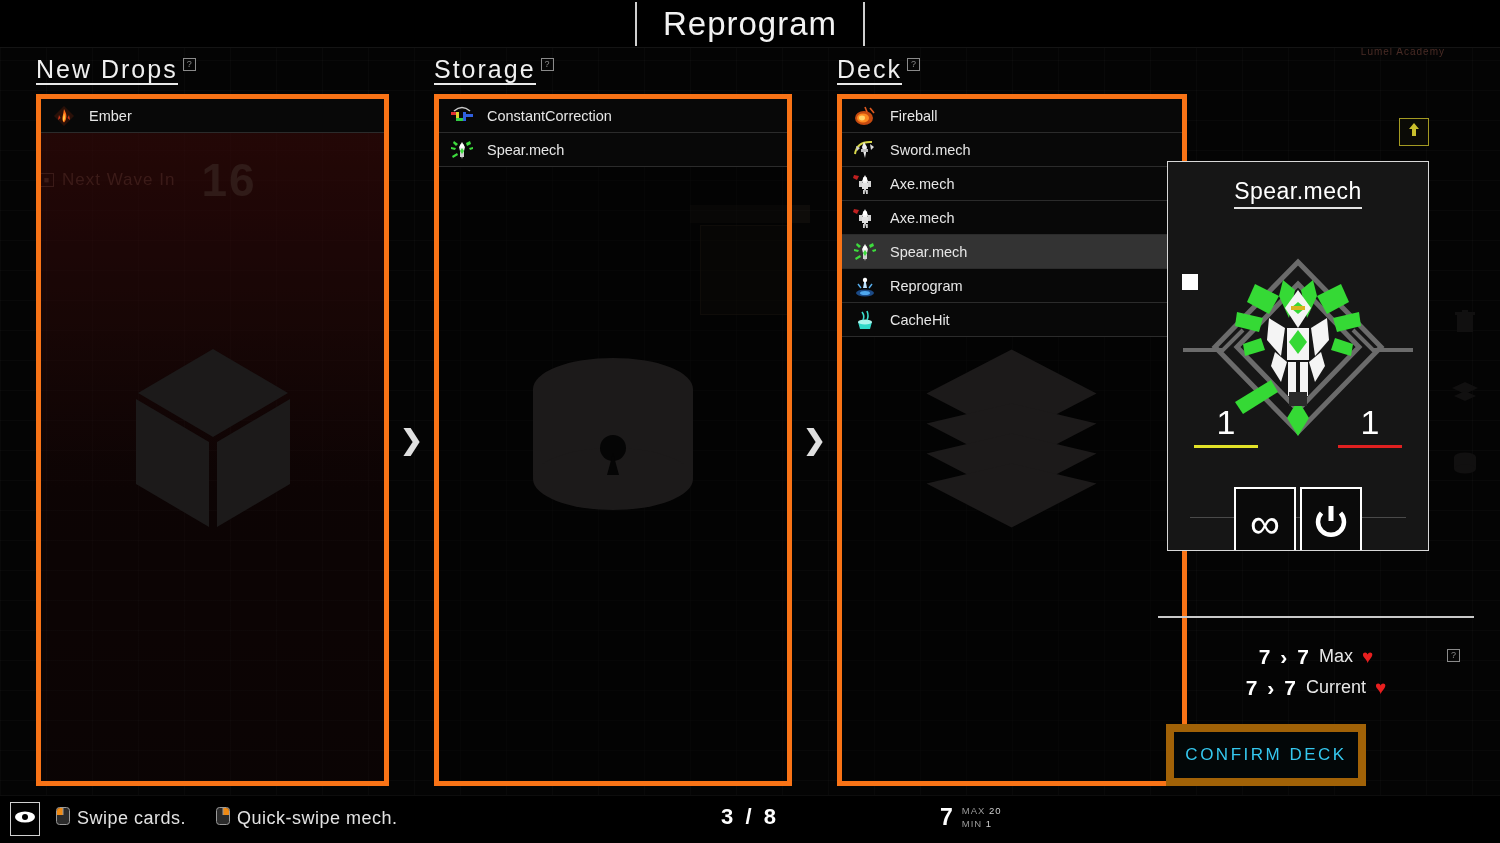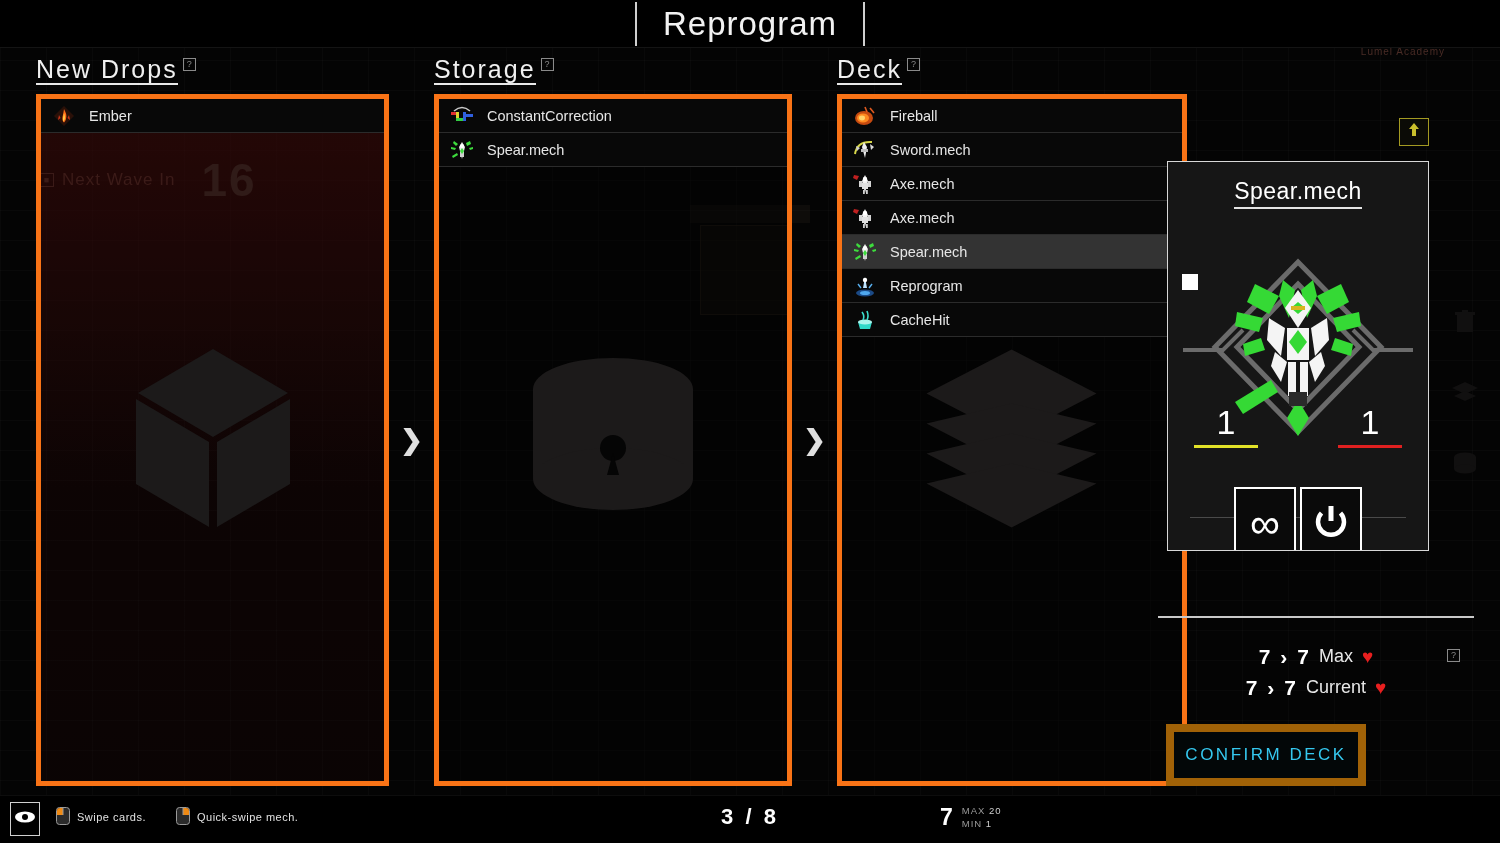--- a/index.html
+++ b/index.html
@@ -225,21 +225,21 @@
     position: absolute; left: 0; right: 0; bottom: 0; height: 48px;
     background: #000; z-index: 6;
     border-top: 1px solid #0d0d0d;
   }
   .eye-btn {
     position: absolute; left: 10px; top: 6px; width: 30px; height: 34px;
     border: 1px solid #d0d0d0; background: #000;
     display: flex; align-items: center; justify-content: center;
   }
   .hints { position: absolute; left: 56px; top: 11px; display: flex; gap: 30px; }
-  .hint { display: flex; align-items: center; gap: 7px; color: #e2e2e2; font-size: 11px; letter-spacing: 0.5px; }
+  .hint { display: flex; align-items: center; gap: 7px; color: #e2e2e2; font-size: 18px; letter-spacing: 0.5px; }
 
   .count-storage {
     position: absolute; left: 0; right: 0; top: 8px; text-align: center;
     color: #ffffff; font-size: 22px; letter-spacing: 3px; font-weight: 700;
     pointer-events: none;
   }
   .count-deck {
     position: absolute; left: 940px; top: 8px;
     display: flex; align-items: center; gap: 9px;
   }

